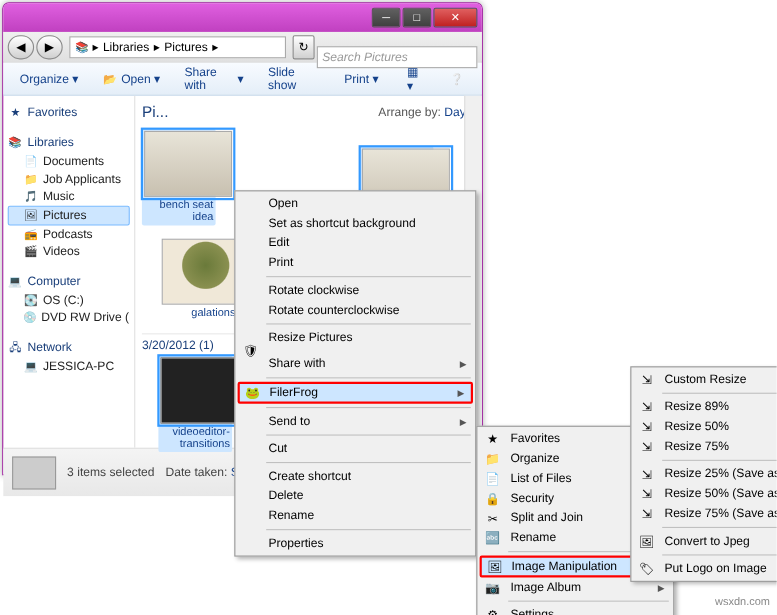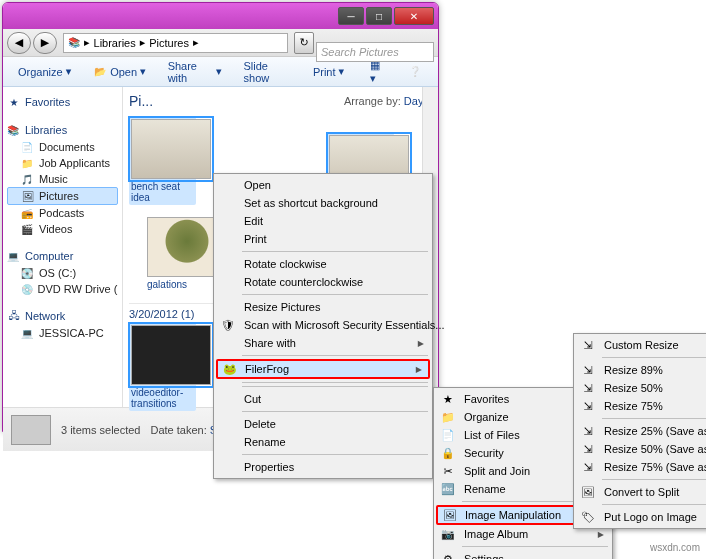--- a/index.html
+++ b/index.html
@@ -6,37 +6,37 @@
 body{background:#fff;width:706px;height:559px;position:relative;overflow:hidden;}
 .window{position:absolute;left:2px;top:2px;width:437px;height:430px;border:1px solid #a020a0;border-radius:6px 6px 0 0;background:#fff;box-shadow:0 0 6px rgba(0,0,0,.3);}
 .titlebar{height:26px;background:linear-gradient(#e060e0,#c040c0);border-radius:5px 5px 0 0;display:flex;justify-content:flex-end;align-items:center;padding-right:4px;}
 .tbtn{width:26px;height:18px;margin-left:2px;border:1px solid #555;border-radius:2px;display:flex;align-items:center;justify-content:center;font-size:10px;color:#fff;}
 .tbtn.close{background:linear-gradient(#e06060,#c02020);width:40px;}
 .tbtn.min,.tbtn.max{background:linear-gradient(#606060,#404040);}
 .navbar{height:28px;background:linear-gradient(#f0f0f0,#e0e0e0);border-bottom:1px solid #ccc;display:flex;align-items:center;padding:0 4px;gap:2px;}
 .navbtn{width:24px;height:22px;border:1px solid #8a8a8a;border-radius:11px;background:linear-gradient(#fff,#d0d0d0);display:flex;align-items:center;justify-content:center;}
 .breadcrumb{flex:1;height:20px;border:1px solid #aaa;background:#fff;display:flex;align-items:center;padding:0 4px;font-size:11px;margin:0 4px;}
 .breadcrumb span{padding:0 2px;}
-.searchbox{width:118px;height:20px;border:1px solid #aaa;background:#fff;display:flex;align-items:center;padding:0 4px;color:#999;font-style:italic;margin-top:18px;}
+.searchbox{width:146px;height:20px;border:1px solid #aaa;background:#fff;display:flex;align-items:center;padding:0 4px;color:#999;font-style:italic;margin-top:18px;}
 .toolbar{height:30px;background:linear-gradient(#f8fbff,#e4eef8);border-bottom:1px solid #c0d4e8;display:flex;align-items:center;padding:0 6px;gap:4px;}
 .toolbtn{padding:3px 8px;border:1px solid transparent;border-radius:2px;color:#15428b;display:flex;align-items:center;gap:3px;}
 .toolbar .spacer{flex:1;}
 .body{display:flex;height:320px;}
 .sidebar{width:120px;border-right:1px solid #e0e0e0;padding:6px 4px;overflow:hidden;}
 .sgroup{margin-bottom:10px;}
 .sghead{display:flex;align-items:center;gap:4px;color:#1a3f7a;padding:2px 0;}
 .sitem{display:flex;align-items:center;gap:4px;padding:1px 0 1px 14px;color:#222;white-space:nowrap;overflow:hidden;}
 .sitem.sel{background:#cde6ff;border:1px solid #7abaff;border-radius:2px;padding-left:13px;}
 .icon{width:14px;height:14px;display:inline-flex;align-items:center;justify-content:center;font-size:10px;}
 .content{flex:1;padding:6px;position:relative;}
 .cheader{display:flex;align-items:center;gap:10px;font-size:11px;color:#15428b;margin-bottom:8px;}
 .libtitle{font-size:14px;color:#1a3f7a;}
 .arrby{margin-left:auto;color:#555;}
 .thumbs{display:flex;flex-wrap:wrap;gap:10px;}
-.thumb{width:67px;text-align:left;}
+.thumb{width:67px;text-align:right;}
 .timg{width:80px;height:60px;border:1px solid #aaa;background:#ddd;position:relative;overflow:hidden;}
 .sel .timg{outline:2px solid #3399ff;outline-offset:1px;}
 .thumb.sel{background:#cde6ff;border-radius:2px;padding:2px;}
 .tlbl{font-size:10px;color:#15428b;margin-top:2px;word-wrap:break-word;}
 .dategroup{width:100%;color:#1a3f7a;padding:4px 0;border-top:1px solid #e8e8e8;}
 .statusbar{height:44px;border-top:1px solid #ddd;background:linear-gradient(#f4f4f4,#e8e8e8);display:flex;align-items:center;padding:0 8px;gap:10px;font-size:11px;color:#444;}
 .statthumb{width:40px;height:30px;background:#ccc;border:1px solid #999;}
 
 .menu{position:absolute;background:#f0f0f0;border:1px solid #979797;box-shadow:2px 2px 4px rgba(0,0,0,.3);padding:2px;min-width:180px;}
 .menu .mi{display:flex;align-items:center;padding:3px 20px 3px 28px;position:relative;white-space:nowrap;}
@@ -171,21 +171,21 @@
         </div>
         <div style="width:80px"></div>
         <div class="thumb sel" style="margin-left:110px;position:absolute;top:46px;left:94px">
           <div class="timg room"></div>
         </div>
         <div class="thumb" style="position:absolute;top:130px;left:24px">
           <div class="timg tree"></div>
           <div class="tlbl">galations</div>
         </div>
         <div class="dategroup" style="position:absolute;top:216px;left:6px;width:180px">3/20/2012 (1)</div>
-        <div class="thumb sel" style="position:absolute;top:236px;left:6px">
+        <div class="thumb sel" style="position:absolute;top:236px;left:21px">
           <div class="timg vid"></div>
           <div class="tlbl">videoeditor-transitions</div>
         </div>
       </div>
     </div>
   </div>
   <div class="statusbar">
     <div class="statthumb"></div>
     <span>3 items selected</span>
     <span><span>Date taken:</span> <span style="color:#15428b">Spe</span></span>
@@ -211,36 +211,41 @@
     </div>
     <div class="mi">
       <span>Rotate counterclockwise</span>
     </div>
     <div class="sep"></div>
     <div class="mi">
       <span>Resize Pictures</span>
     </div>
     <div class="mi">
       <span class="micon">🛡</span>
-      <span>Scan with Microsoft Security Essentials...</span>
     </div>
     <div class="mi sub">
       <span>Share with</span>
     </div>
     <div class="sep"></div>
     <div class="mi sub hl redbox">
       <span class="micon">🐸</span>
       <span>FilerFrog</span>
     </div>
     <div class="sep"></div>
+    <div class="mi sub">
+      <span>Send to</span>
+    </div>
     <div class="sep"></div>
     <div class="mi">
       <span>Cut</span>
     </div>
     <div class="sep"></div>
+    <div class="mi">
+      <span>Create shortcut</span>
+    </div>
     <div class="mi">
       <span>Delete</span>
     </div>
     <div class="mi">
       <span>Rename</span>
     </div>
     <div class="sep"></div>
     <div class="mi">
       <span>Properties</span>
     </div>
@@ -312,21 +317,21 @@
       <span class="micon">⇲</span>
       <span>Resize 50% (Save as Jpeg)</span>
     </div>
     <div class="mi">
       <span class="micon">⇲</span>
       <span>Resize 75% (Save as Jpeg)</span>
     </div>
     <div class="sep"></div>
     <div class="mi">
       <span class="micon">🖼</span>
-      <span>Convert to Split</span>
+      <span>Convert to Jpeg</span>
     </div>
     <div class="sep"></div>
     <div class="mi">
       <span class="micon">🏷</span>
       <span>Put Logo on Image</span>
     </div>
   </div>
 
 <div class="watermark">wsxdn.com</div>
 

